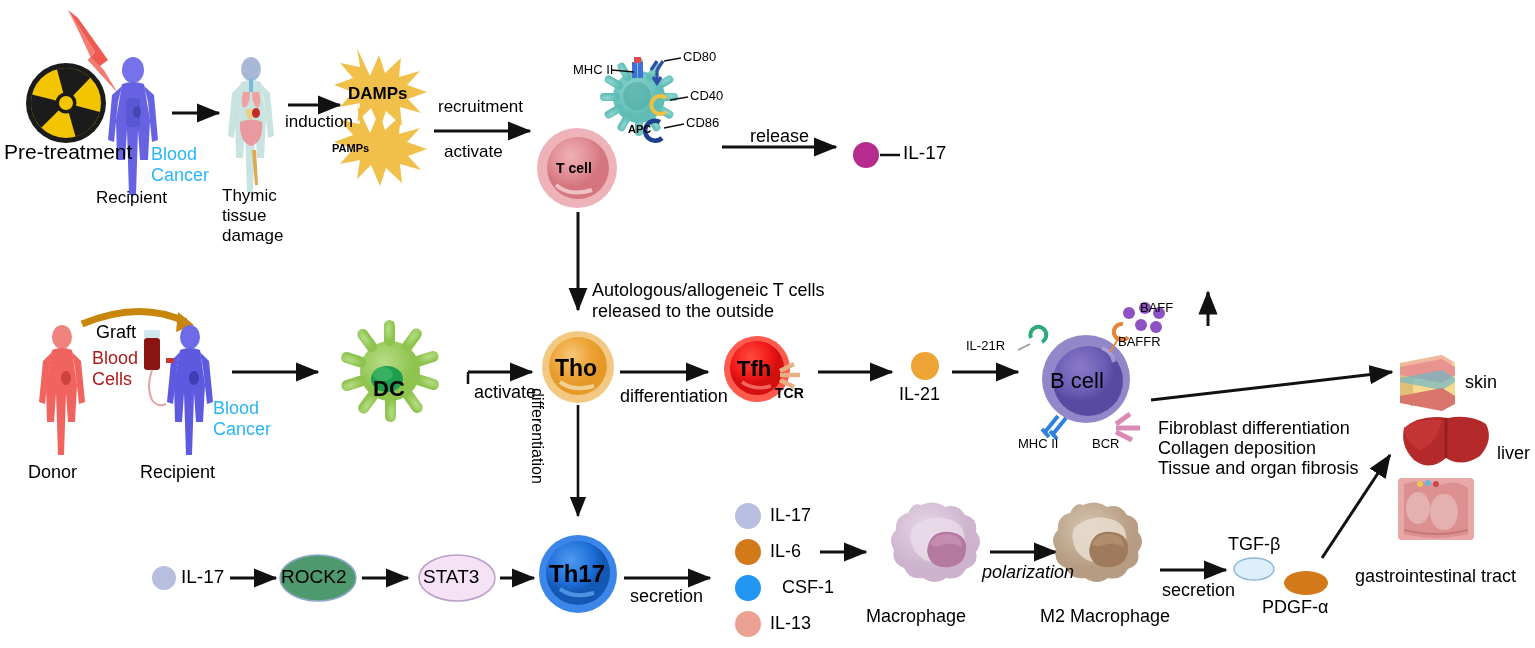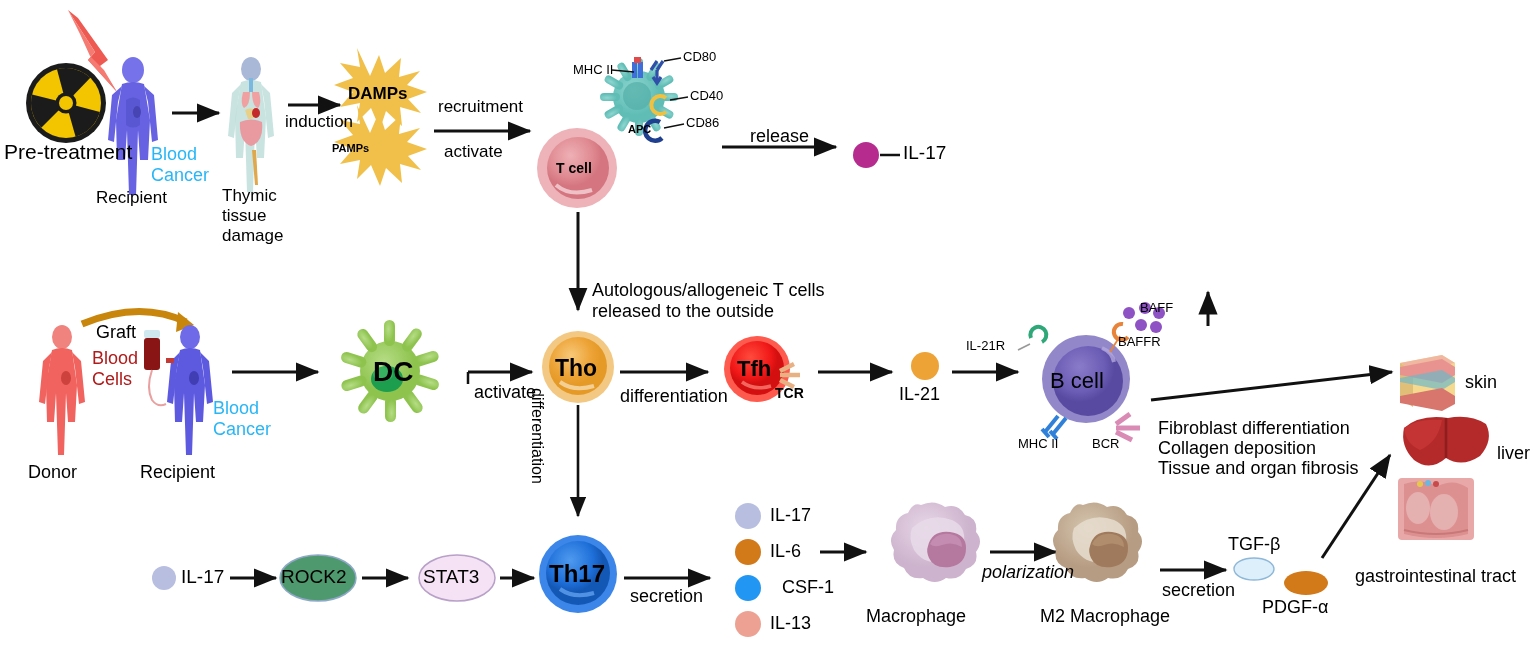--- a/index.html
+++ b/index.html
@@ -424,21 +424,21 @@
   <div class="lbl" style="left:592px; top:240px; font-size:18px;margin-top:40px;">Autologous/allogeneic T cells
 released to the outside</div>
 
   <div class="lbl" style="left:28px; top:462px; font-size:18px;">Donor</div>
   <div class="lbl" style="left:96px; top:322px; font-size:18px;">Graft</div>
   <div class="lbl" style="left:92px; top:348px; font-size:18px; color:#b01a1a;">Blood
 Cells</div>
   <div class="lbl" style="left:140px; top:462px; font-size:18px;">Recipient</div>
   <div class="lbl" style="left:213px; top:398px; font-size:18px; color:#29b6f6;">Blood
 Cancer</div>
-  <div class="lbl bold" style="left:373px; top:355px; font-size:28px;">DC</div>
+  <div class="lbl bold" style="left:373px; top:376px; font-size:22px;">DC</div>
   <div class="lbl" style="left:474px; top:382px; font-size:18px;">activate</div>
   <div class="lbl bold" style="left:555px; top:355px; font-size:23px;">Tho</div>
   <div class="lbl" style="left:620px; top:386px; font-size:18px;">differentiation</div>
   <div class="lbl vert" style="left:546px; top:388px; font-size:16px;">differentiation</div>
   <div class="lbl bold" style="left:737px; top:356px; font-size:22px;">Tfh</div>
   <div class="lbl bold" style="left:775px; top:385px; font-size:14px;">TCR</div>
   <div class="lbl" style="left:899px; top:384px; font-size:18px;">IL-21</div>
   <div class="lbl" style="left:1050px; top:368px; font-size:22px;">B cell</div>
   <div class="lbl sm" style="left:966px; top:338px;">IL-21R</div>
   <div class="lbl sm" style="left:1140px; top:300px;">BAFF</div>

